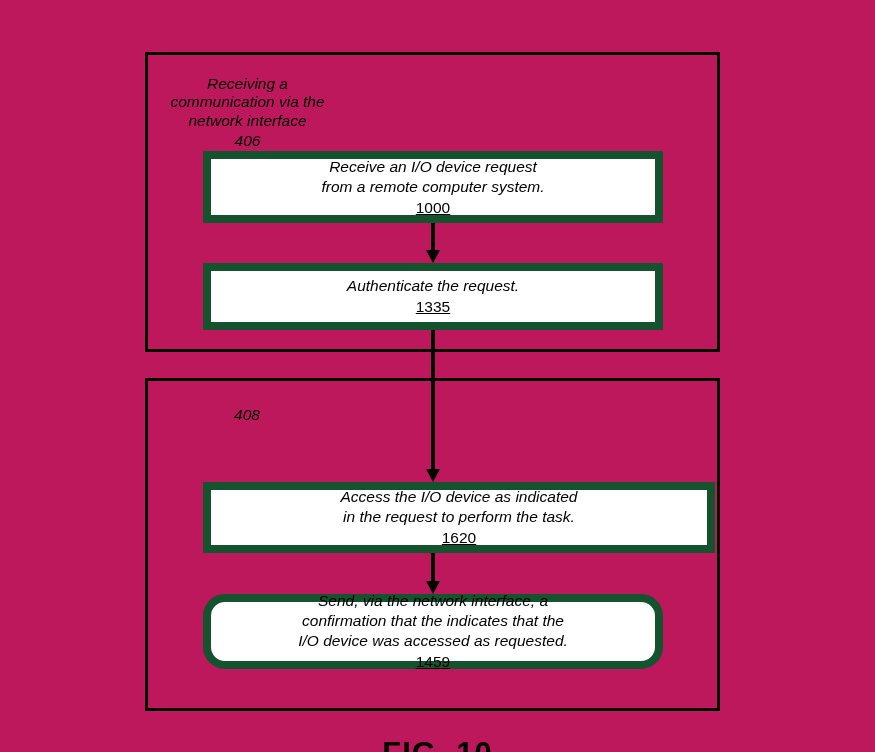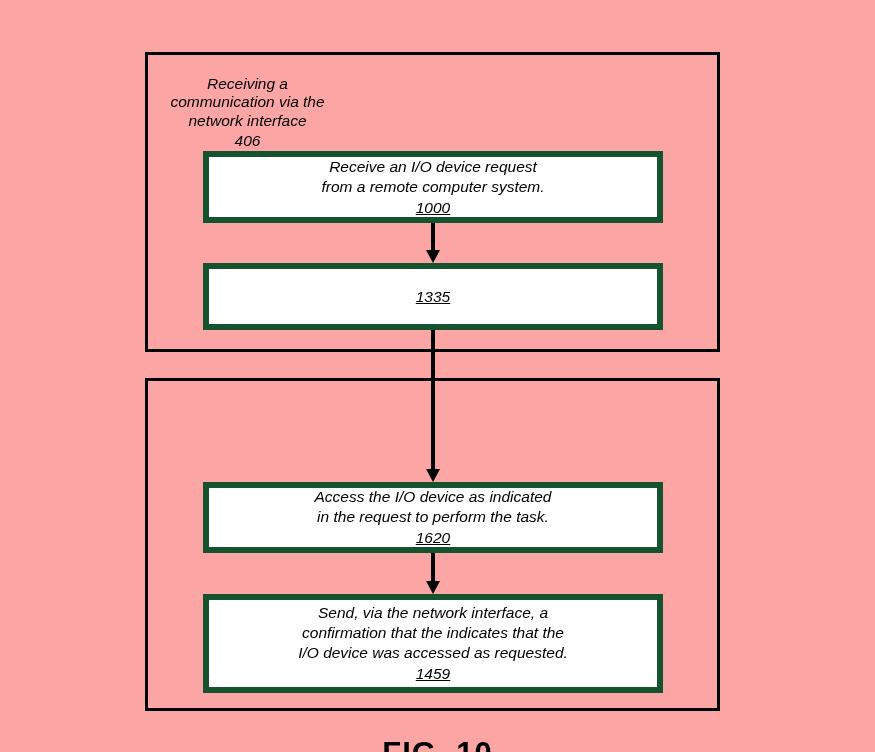--- a/index.html
+++ b/index.html
@@ -7,35 +7,35 @@
     padding: 0;
     background: #ffffff;
   }
   body {
     font-family: "Liberation Sans", sans-serif;
   }
   #canvas {
     position: relative;
     width: 875px;
     height: 752px;
-    background: #fca5a5;
+    background: #be185d;
     overflow: hidden;
   }
 
   
   .outer-box {
     position: absolute;
     box-sizing: border-box;
     border: 3px solid #000000;
     background: transparent;
   }
   .inner-box {
     position: absolute;
     box-sizing: border-box;
-    border: 6px solid #14532d;
+    border: 8px solid #14532d;
     background: #ffffff;
     display: flex;
     flex-direction: column;
     align-items: center;
     justify-content: center;
     z-index: 3;
   }
 
   
   .stage-label {
@@ -61,21 +61,20 @@
     font-size: 15.5px;
     line-height: 20px;
     color: #000000;
     white-space: pre-line;
     padding: 0 6px;
   }
   .step-ref {
     display: block;
     text-align: center;
     text-decoration: underline;
-    font-style: italic;
     font-size: 15.5px;
     line-height: 20px;
     color: #000000;
     margin-top: 1px;
   }
 
   
   .arrow {
     position: absolute;
     z-index: 5;
@@ -129,45 +128,47 @@
 from a remote computer system.</div>
     <div class="step-ref">1000</div>
   </div>
 
   <div class="arrow" style="left:431px; top:223px; width:4px; height:40px;">
     <div class="arrow-line" style="height:29px;"></div>
     <div class="arrow-head" style="top:27px;"></div>
   </div>
 
   <div class="inner-box" style="left:203px; top:263px; width:460px; height:67px;">
+    <div class="step-text">Authenticate the request.</div>
     <div class="step-ref">1335</div>
   </div>
 
   <div class="arrow" style="left:431px; top:330px; width:4px; height:152px;">
     <div class="arrow-line" style="height:141px;"></div>
     <div class="arrow-head" style="top:139px;"></div>
   </div>
 
   <div class="outer-box" style="left:145px; top:378px; width:575px; height:333px;"></div>
 
   <div class="stage-label" style="left:152px; top:385px; width:190px;">
+    <span class="stage-ref">408</span>
   </div>
 
-  <div class="inner-box" style="left:203px; top:482px; width:460px; height:71px;">
+  <div class="inner-box" style="left:203px; top:482px; width:512px; height:71px;">
     <div class="step-text">Access the I/O device as indicated
 in the request to perform the task.</div>
     <div class="step-ref">1620</div>
   </div>
 
   <div class="arrow" style="left:431px; top:553px; width:4px; height:41px;">
     <div class="arrow-line" style="height:30px;"></div>
     <div class="arrow-head" style="top:28px;"></div>
   </div>
 
-  <div class="inner-box" style="left:203px; top:594px; width:460px; height:99px;">
+  <div class="inner-box" style="left:203px; top:594px; width:460px; height:75px;border-radius:22px;">
     <div class="step-text">Send, via the network interface, a
 confirmation that the indicates that the
 I/O device was accessed as requested.</div>
     <div class="step-ref">1459</div>
   </div>
 
   <div class="fig-caption" style="top:736px;">FIG. 10</div>
 
 </div>
 

